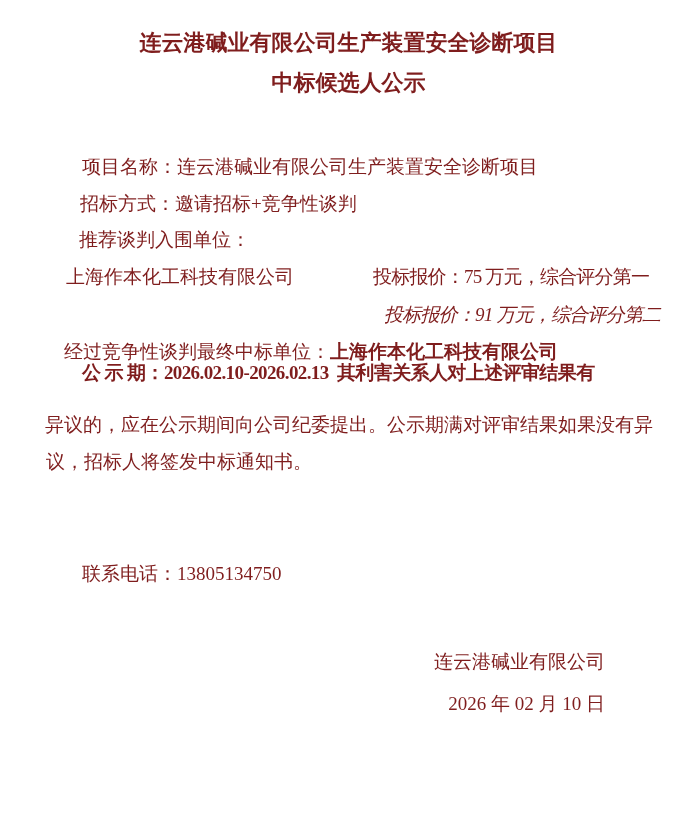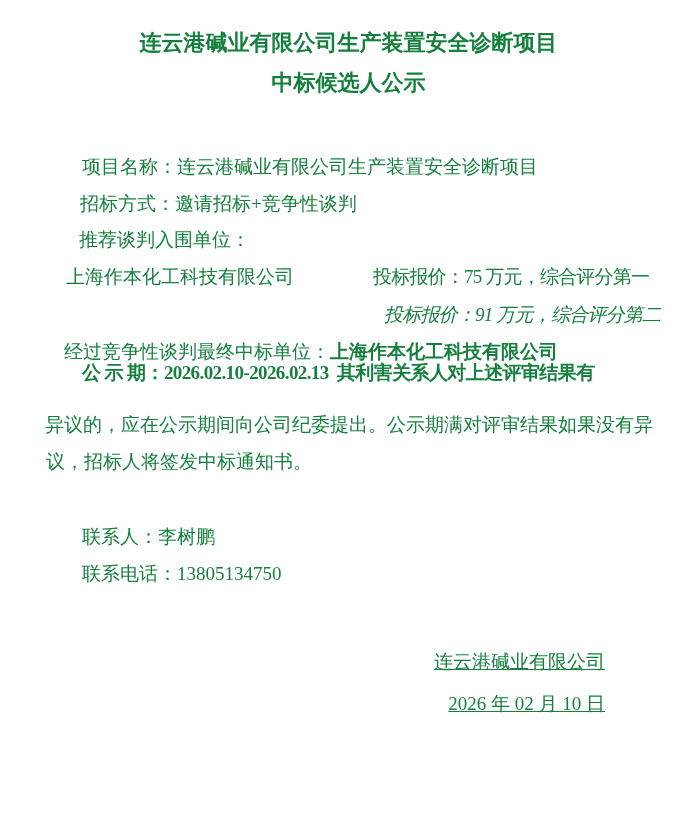--- a/index.html
+++ b/index.html
@@ -7,41 +7,40 @@
     padding: 0;
     background: #ffffff;
   }
   .page {
     position: relative;
     width: 697px;
     height: 835px;
     background: #ffffff;
     font-family: "Liberation Serif", "DejaVu Serif", serif;
     font-size: 19px;
-    color: #15803d;
+    color: #7f1d1d;
     overflow: hidden;
   }
   .line {
     position: absolute;
     white-space: pre;
     line-height: 23px;
   }
   .title {
     left: 0;
     width: 100%;
     text-align: center;
     font-weight: bold;
     font-size: 22px;
     line-height: 26px;
   }
   .bold { font-weight: bold; }
   .sig {
     right: 92px;
     text-align: left;
-    text-decoration: underline;
   }
   .ls-tight { letter-spacing: -0.6px; }
   .q-tight { letter-spacing: -0.8px; }
 </style>
 </head>
 <body>
 
 <div class="page">
 
   <div class="line title" style="top: 30px;">连云港碱业有限公司生产装置安全诊断项目</div>
@@ -60,21 +59,20 @@
   <div class="line q-tight" style="left: 384px; top: 303px; font-style: italic;">投标报价：91 万元，综合评分第二</div>
 
   <div class="line" style="left: 64px; top: 340px;"><span>经过竞争性谈判最终中标单位：</span><span class="bold">上海作本化工科技有限公司</span></div>
 
   <div class="line ls-tight" style="left: 82px; top: 361px; font-weight: bold;">公 示 期：2026.02.10-2026.02.13  其利害关系人对上述评审结果有</div>
 
   <div class="line" style="left: 45px; top: 413px;">异议的，应在公示期间向公司纪委提出。公示期满对评审结果如果没有异</div>
 
   <div class="line" style="left: 46px; top: 450px;">议，招标人将签发中标通知书。</div>
 
-  <div class="line" style="left: 82px; top: 525px;">联系人：李树鹏</div>
 
   <div class="line" style="left: 82px; top: 562px;">联系电话：13805134750</div>
 
   <div class="line sig" style="top: 650px;">连云港碱业有限公司</div>
 
   <div class="line sig" style="top: 692px;">2026 年 02 月 10 日</div>
 
 </div>
 
 </body></html>

